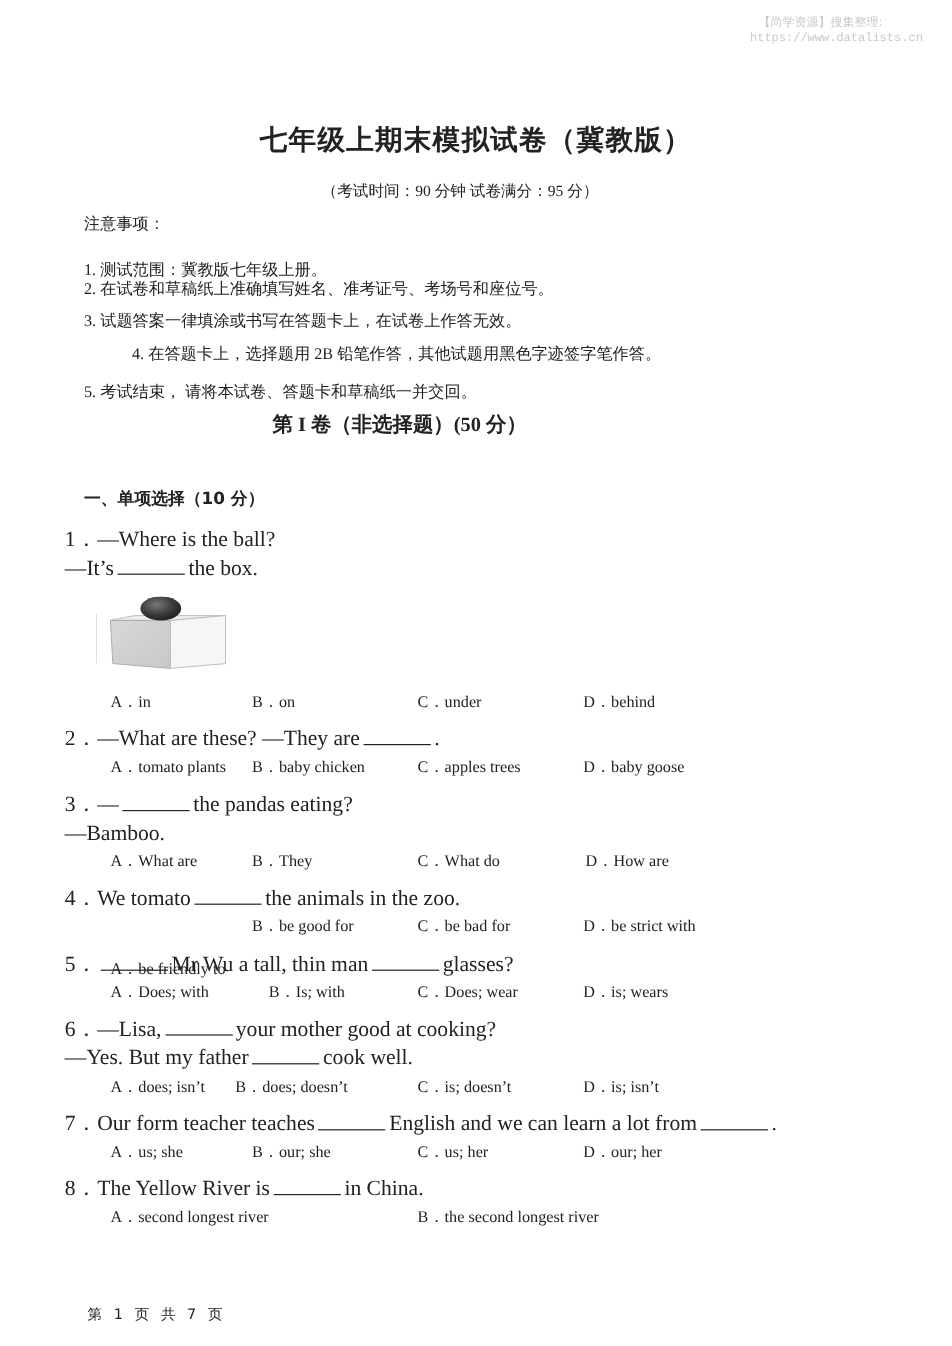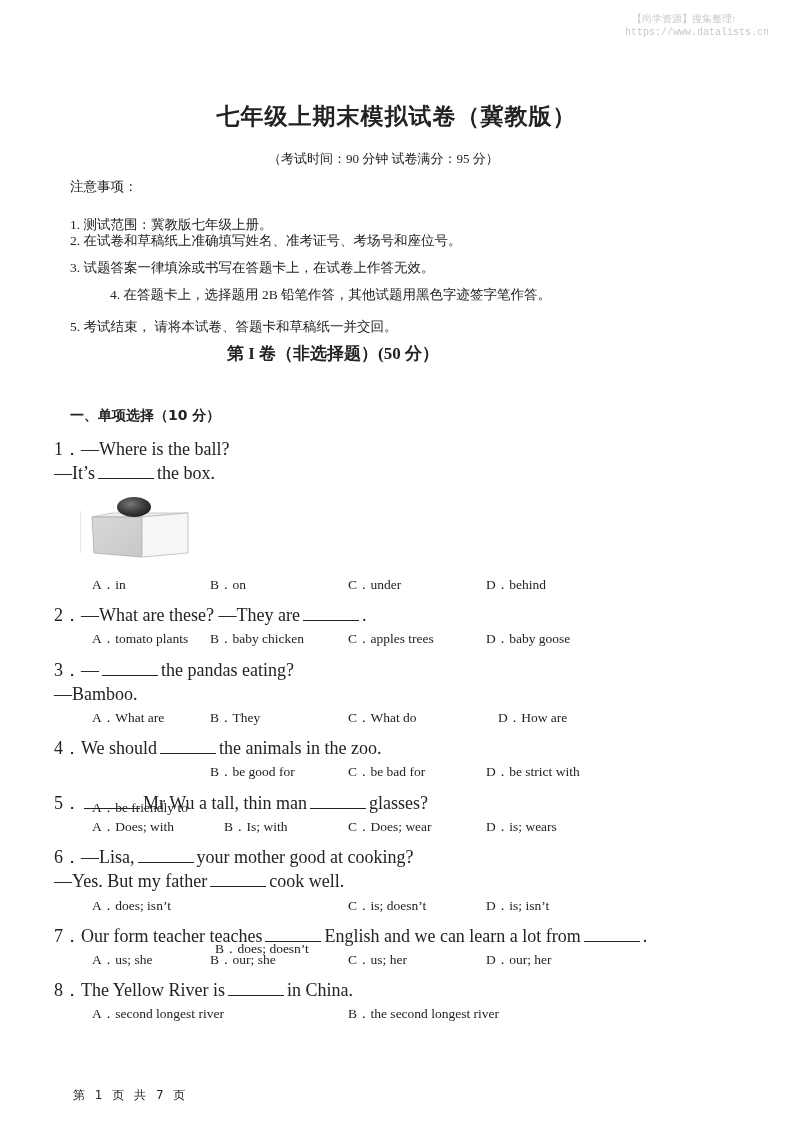--- a/index.html
+++ b/index.html
@@ -79,24 +79,24 @@
 <div class="abs opt" style="top:630px; left:348px;">C．apples trees</div>
 <div class="abs opt" style="top:630px; left:486px;">D．baby goose</div>
 
 <div class="abs q" style="top:658px;">
   <span>3．</span><span>—</span><span class="blank"></span><span>the pandas eating?</span>
 </div>
 <div class="abs q" style="top:684px;">—Bamboo.</div>
 <div class="abs opt" style="top:709px; left:92px;">A．What are</div>
 <div class="abs opt" style="top:709px; left:210px;">B．They</div>
 <div class="abs opt" style="top:709px; left:348px;">C．What do</div>
-<div class="abs opt" style="top:709px; left:498px;">D．How are</div>
+<div class="abs opt" style="top:709px; left:488px;">D．How are</div>
 
 <div class="abs q" style="top:736px;">
-  <span>4．</span><span>We should</span><span class="blank"></span><span>the animals in the zoo.</span>
+  <span>4．</span><span>We tomato</span><span class="blank"></span><span>the animals in the zoo.</span>
 </div>
 <div class="abs opt" style="top:799px; left:92px;">A．be friendly to</div>
 <div class="abs opt" style="top:763px; left:210px;">B．be good for</div>
 <div class="abs opt" style="top:763px; left:348px;">C．be bad for</div>
 <div class="abs opt" style="top:763px; left:486px;">D．be strict with</div>
 
 <div class="abs q" style="top:791px;">
   <span>5．</span><span class="blank"></span><span>Mr Wu a tall, thin man</span><span class="blank"></span><span>glasses?</span>
 </div>
 <div class="abs opt" style="top:818px; left:92px;">A．Does; with</div>
@@ -104,21 +104,21 @@
 <div class="abs opt" style="top:818px; left:348px;">C．Does; wear</div>
 <div class="abs opt" style="top:818px; left:486px;">D．is; wears</div>
 
 <div class="abs q" style="top:845px;">
   <span>6．</span><span>—Lisa,</span><span class="blank"></span><span>your mother good at cooking?</span>
 </div>
 <div class="abs q" style="top:871px;">
   <span>—Yes. But my father</span><span class="blank"></span><span>cook well.</span>
 </div>
 <div class="abs opt" style="top:897px; left:92px;">A．does; isn’t</div>
-<div class="abs opt" style="top:897px; left:215px;margin-top:43px;">B．does; doesn’t</div>
+<div class="abs opt" style="top:897px; left:196px;">B．does; doesn’t</div>
 <div class="abs opt" style="top:897px; left:348px;">C．is; doesn’t</div>
 <div class="abs opt" style="top:897px; left:486px;">D．is; isn’t</div>
 
 <div class="abs q" style="top:924px;">
   <span>7．</span><span>Our form teacher teaches</span><span class="blank"></span><span>English and we can learn a lot from</span><span class="blank"></span><span>.</span>
 </div>
 <div class="abs opt" style="top:951px; left:92px;">A．us; she</div>
 <div class="abs opt" style="top:951px; left:210px;">B．our; she</div>
 <div class="abs opt" style="top:951px; left:348px;">C．us; her</div>
 <div class="abs opt" style="top:951px; left:486px;">D．our; her</div>

